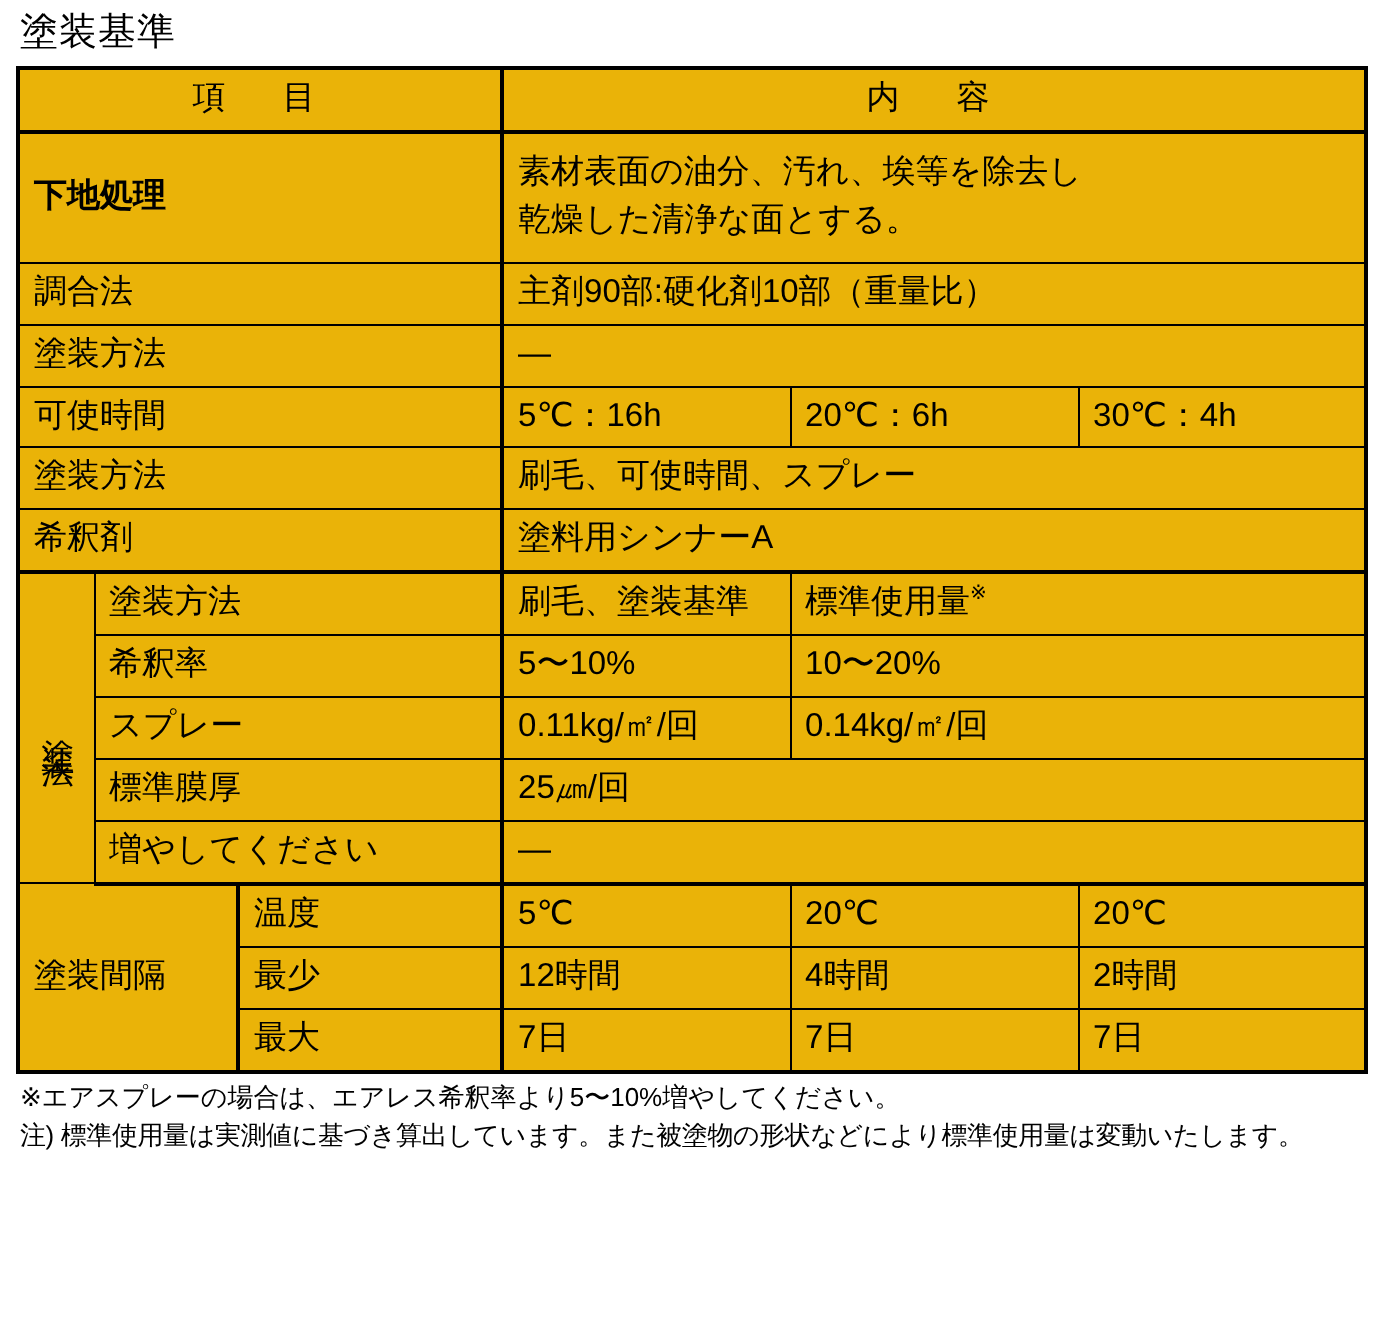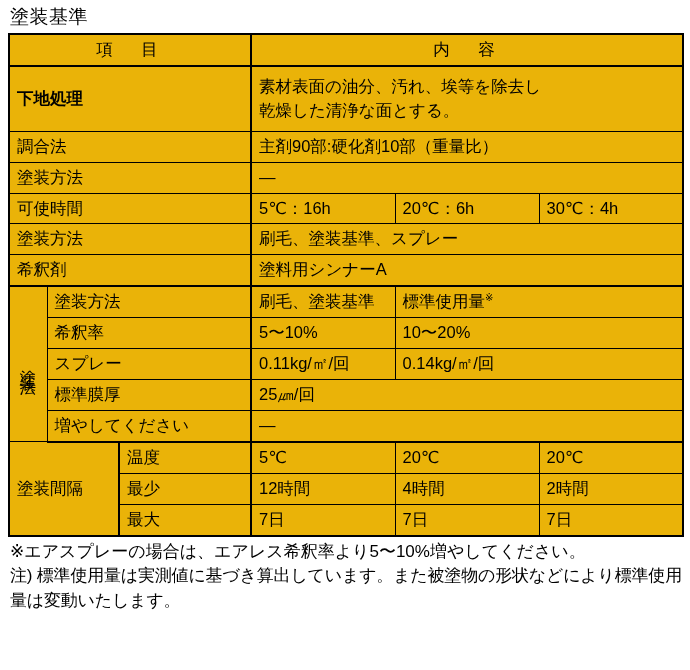--- a/index.html
+++ b/index.html
@@ -66,21 +66,21 @@
     letter-spacing: 4px;
     line-height: 1.1;
   }
   .two-line { line-height: 1.5; }
   .sup {
     font-size: 10px;
     vertical-align: super;
   }
   .notes {
     margin-top: 3px;
-    font-size: 17px;
+    font-size: 13px;
     line-height: 1.45;
     padding-left: 2px;
   }
   .notes div { white-space: normal; }
   .note2 { letter-spacing: -0.2px; }
   .tall { height: 58px; font-weight: bold; }
   .row-h { height: 30px; }
 </style>
 </head>
 <body>
@@ -125,21 +125,21 @@
 
       <tr class="row-h">
         <td colspan="3" class="label-cell thickright">可使時間</td>
         <td class="center">5℃：16h</td>
         <td class="center">20℃：6h</td>
         <td class="center">30℃：4h</td>
       </tr>
 
       <tr class="row-h">
         <td colspan="3" class="label-cell thickright">塗装方法</td>
-        <td colspan="3">刷毛、塗装基準、スプレー</td>
+        <td colspan="3">刷毛、可使時間、スプレー</td>
       </tr>
 
       <tr class="row-h">
         <td colspan="3" class="label-cell thickright thickbottom">希釈剤</td>
         <td colspan="3" class="thickbottom">塗料用シンナーA</td>
       </tr>
 
       <tr class="row-h">
         <td rowspan="5" class="vert-label">
           <span class="vert-chars">塗装法</span>

